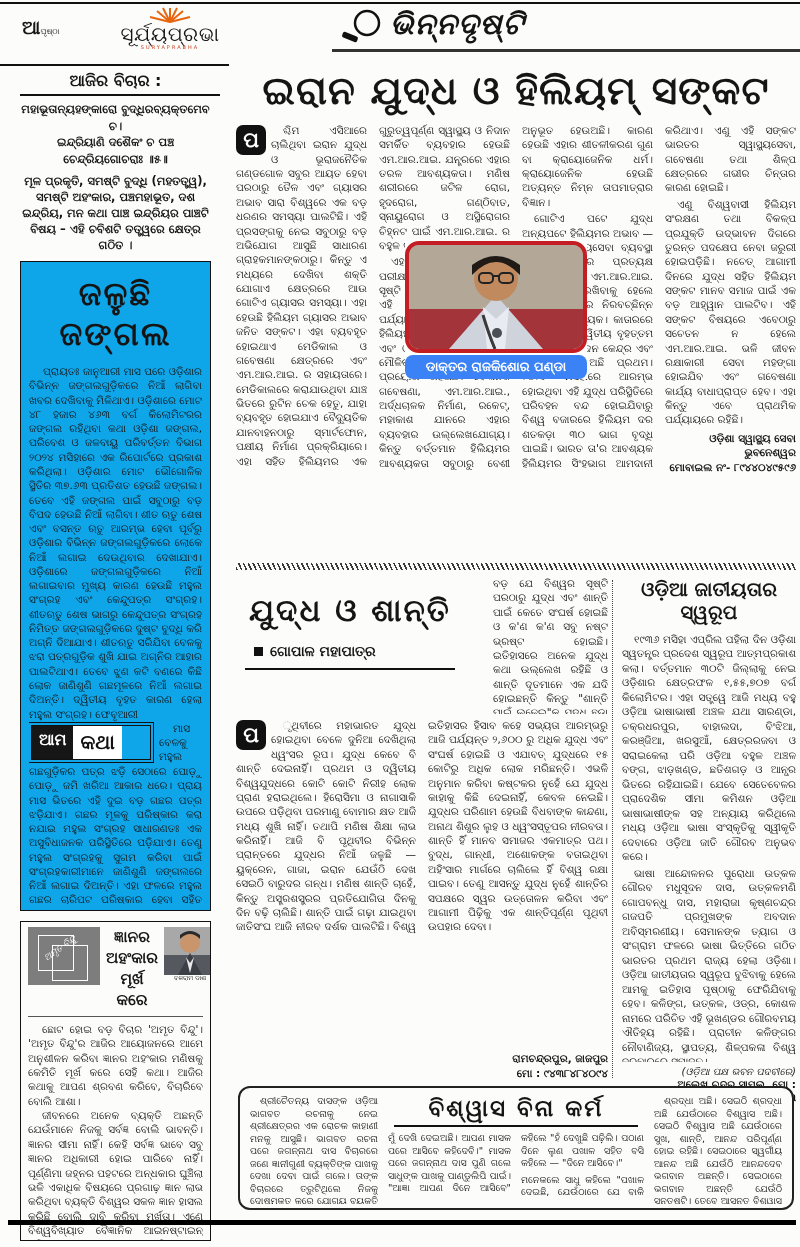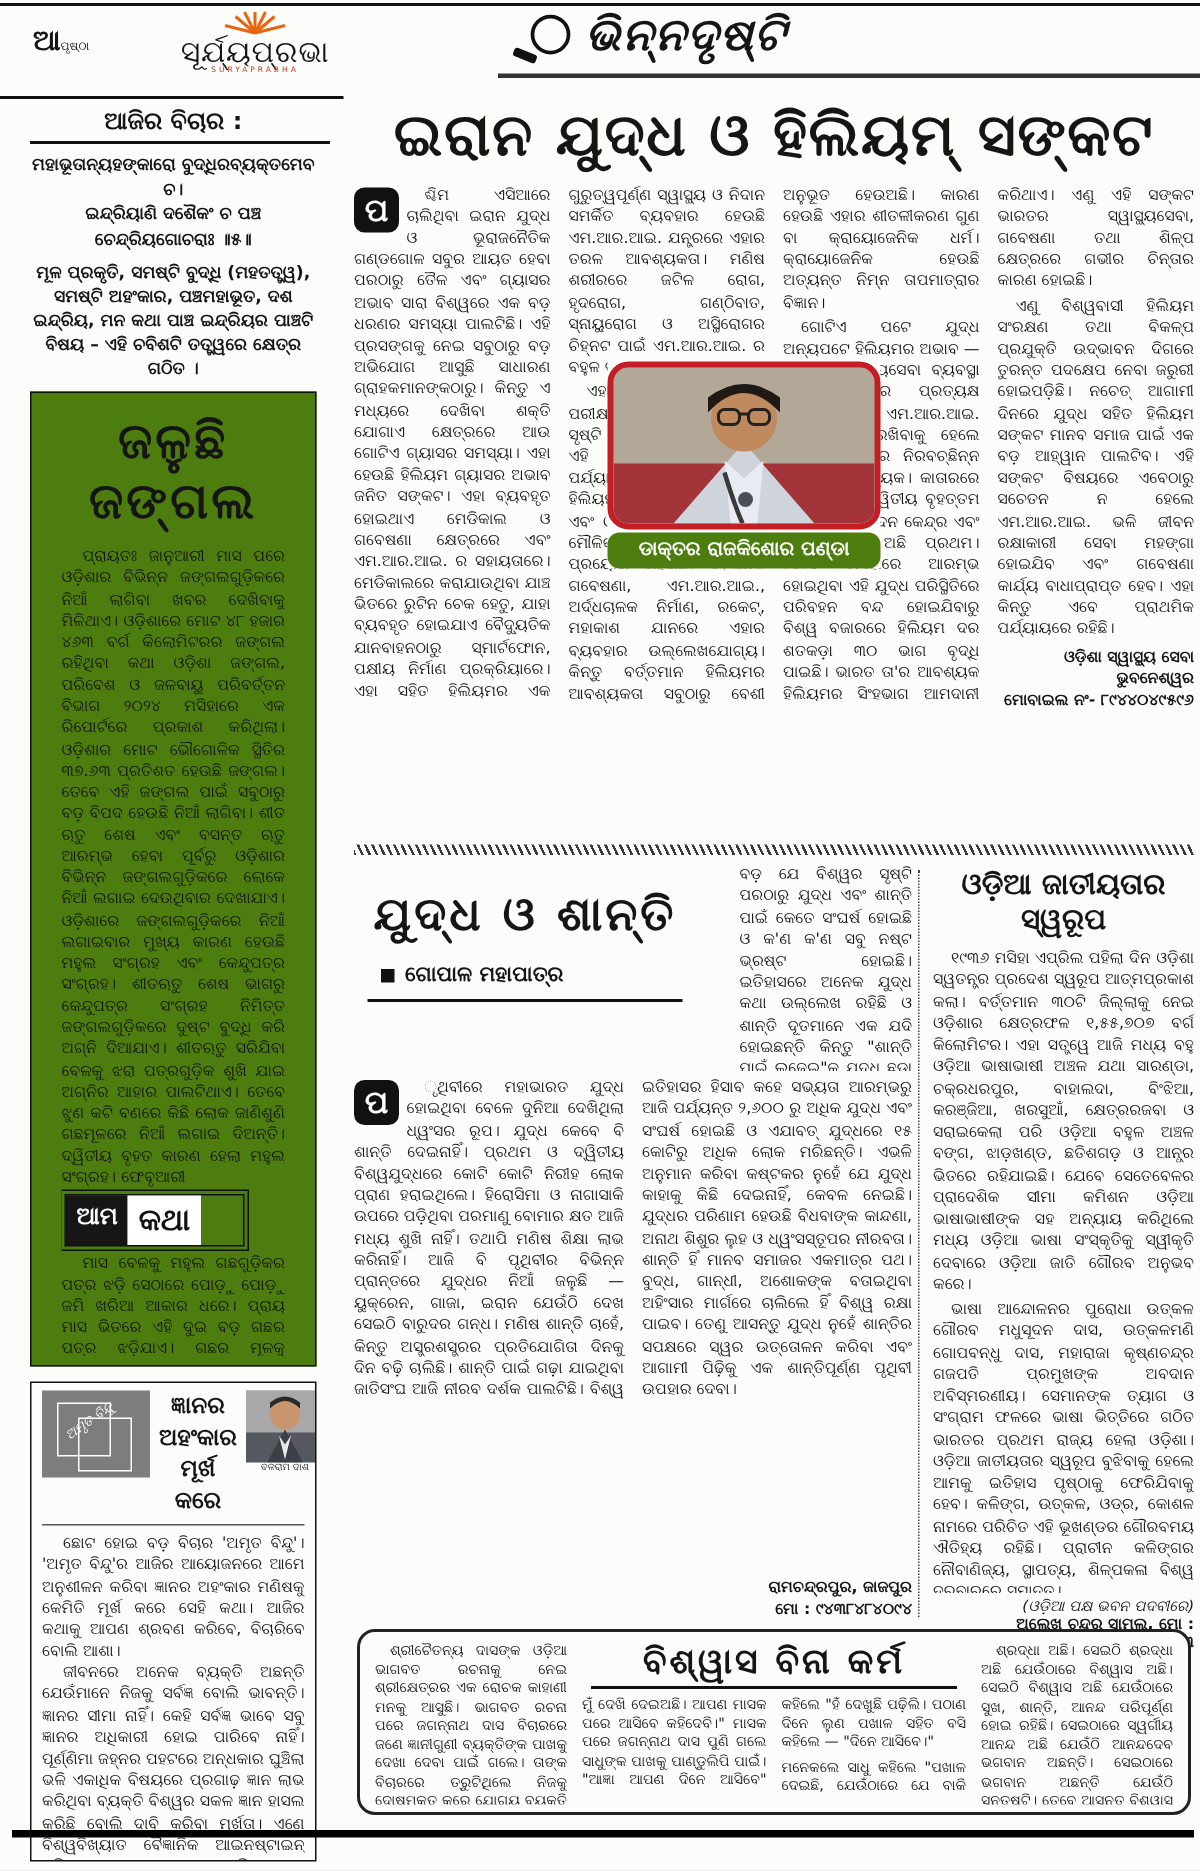--- a/index.html
+++ b/index.html
@@ -22,21 +22,21 @@
   .bannerline{position:absolute;left:332px;top:49px;width:468px;height:3px;background:#333;}
   .leftheadline{position:absolute;left:0;top:64px;width:229px;height:2px;background:#111;}
 
   
   .rail{position:absolute;left:20px;top:68px;width:191px;}
   .thought-title{font-size:16px;font-weight:bold;text-align:center;padding:3px 0 4px;}
   .thought-rule{height:2px;background:#111;width:200px;margin:0 auto 5px;}
   .shloka{font-size:11.5px;font-weight:bold;text-align:center;line-height:1.45;}
   .meaning{font-size:11.5px;font-weight:bold;text-align:center;line-height:1.4;margin-top:5px;}
 
-  .boxart{border:1.5px solid #111;margin-top:8px;padding:6px 20px;background:#4d7c0f;}
+  .boxart{border:1.5px solid #111;margin-top:8px;padding:6px 8px;background:#0ea5e9;}
   .jhead{font-size:33px;font-weight:bold;text-align:center;letter-spacing:2px;margin:6px 0 10px;}
   .railbody{font-size:10.5px;line-height:1.36;height:540px;overflow:hidden;}
   .railbody p{text-indent:14px;margin:0;}
   .amabox{float:left;width:118px;border:1px solid #111;outline:1px solid #111;outline-offset:2px;
           margin:4px 8px 4px 2px;display:flex;}
   .amabox .w1{background:#161616;color:#fff;font-size:16px;font-weight:bold;padding:3px 7px;}
   .amabox .w2{background:#fff;color:#111;font-size:20px;font-weight:bold;padding:3px 7px;}
 
   .box2{border:1.5px solid #111;margin-top:10px;padding:5px 7px;height:308px;overflow:hidden;}
   .box2head{display:flex;gap:6px;align-items:stretch;border-bottom:1px solid #555;padding-bottom:5px;}
@@ -56,21 +56,21 @@
   .mainart{position:absolute;left:236px;top:66px;width:560px;}
   .mhead{font-size:39px;font-weight:bold;text-align:center;letter-spacing:1px;line-height:1.1;margin:4px 0 10px;}
   .mbody{column-count:4;column-gap:12px;font-size:10.5px;line-height:1.37;height:420px;overflow:hidden;
          position:relative;text-align:justify;}
   .mbody p{text-indent:12px;margin:0 0 2px;}
   .dropcap{float:left;width:30px;height:30px;background:#111;color:#fff;border-radius:7px;
            font-size:21px;font-weight:bold;text-align:center;line-height:30px;margin:2px 5px 0 0;}
   .sig{font-weight:bold;text-align:right;font-size:10.5px;line-height:1.4;margin-top:4px;}
   .docphoto{position:absolute;left:169px;top:118px;width:182px;background:#fff;z-index:3;}
   .docframe{border:4px solid #c41e25;border-radius:14px;height:104px;overflow:hidden;background:#b5ab9e;}
-  .doccap{background:#4d7c0f;color:#fff;font-weight:bold;font-size:13px;text-align:center;
+  .doccap{background:#3b82f6;color:#fff;font-weight:bold;font-size:13px;text-align:center;
           border-radius:8px;margin-top:2px;padding:3px 0;}
   .wavy{position:absolute;left:236px;top:563px;width:560px;height:7px;
         background:repeating-linear-gradient(65deg,#3a3a3a 0 1.6px,transparent 1.6px 4.4px);}
 
   
   .mid{position:absolute;left:236px;top:576px;width:372px;}
   .mid .rowA{display:flex;gap:12px;height:138px;overflow:hidden;}
   .ysblock{flex:0 0 228px;}
   .ystitle{font-size:31px;font-weight:bold;text-align:center;letter-spacing:2px;margin-top:16px;}
   .ysby{display:flex;align-items:center;gap:7px;font-size:14px;font-weight:bold;margin:14px 0 8px 18px;}

